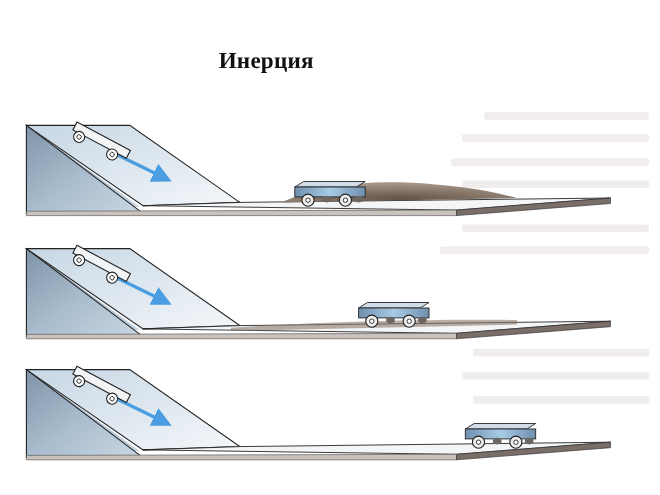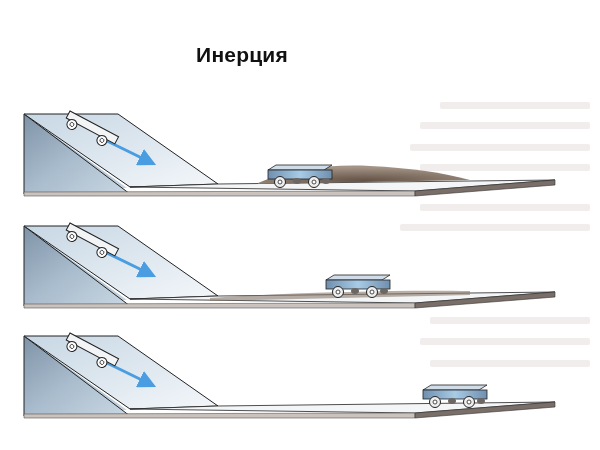--- a/index.html
+++ b/index.html
@@ -18,21 +18,21 @@
     }
     .title {
       position: absolute;
       top: 43px;
       left: 0;
       width: 484px;
       text-align: center;
       font-size: 21px;
       font-weight: bold;
       color: #111111;
-      font-family: Liberation Sans, sans-serif;
+      font-family: Liberation Serif, serif;
       letter-spacing: 0.2px;
     }
     .bleed {
       position: absolute;
       left: 0;
       top: 92px;
       width: 600px;
       height: 340px;
     }
     .bleed .line {

